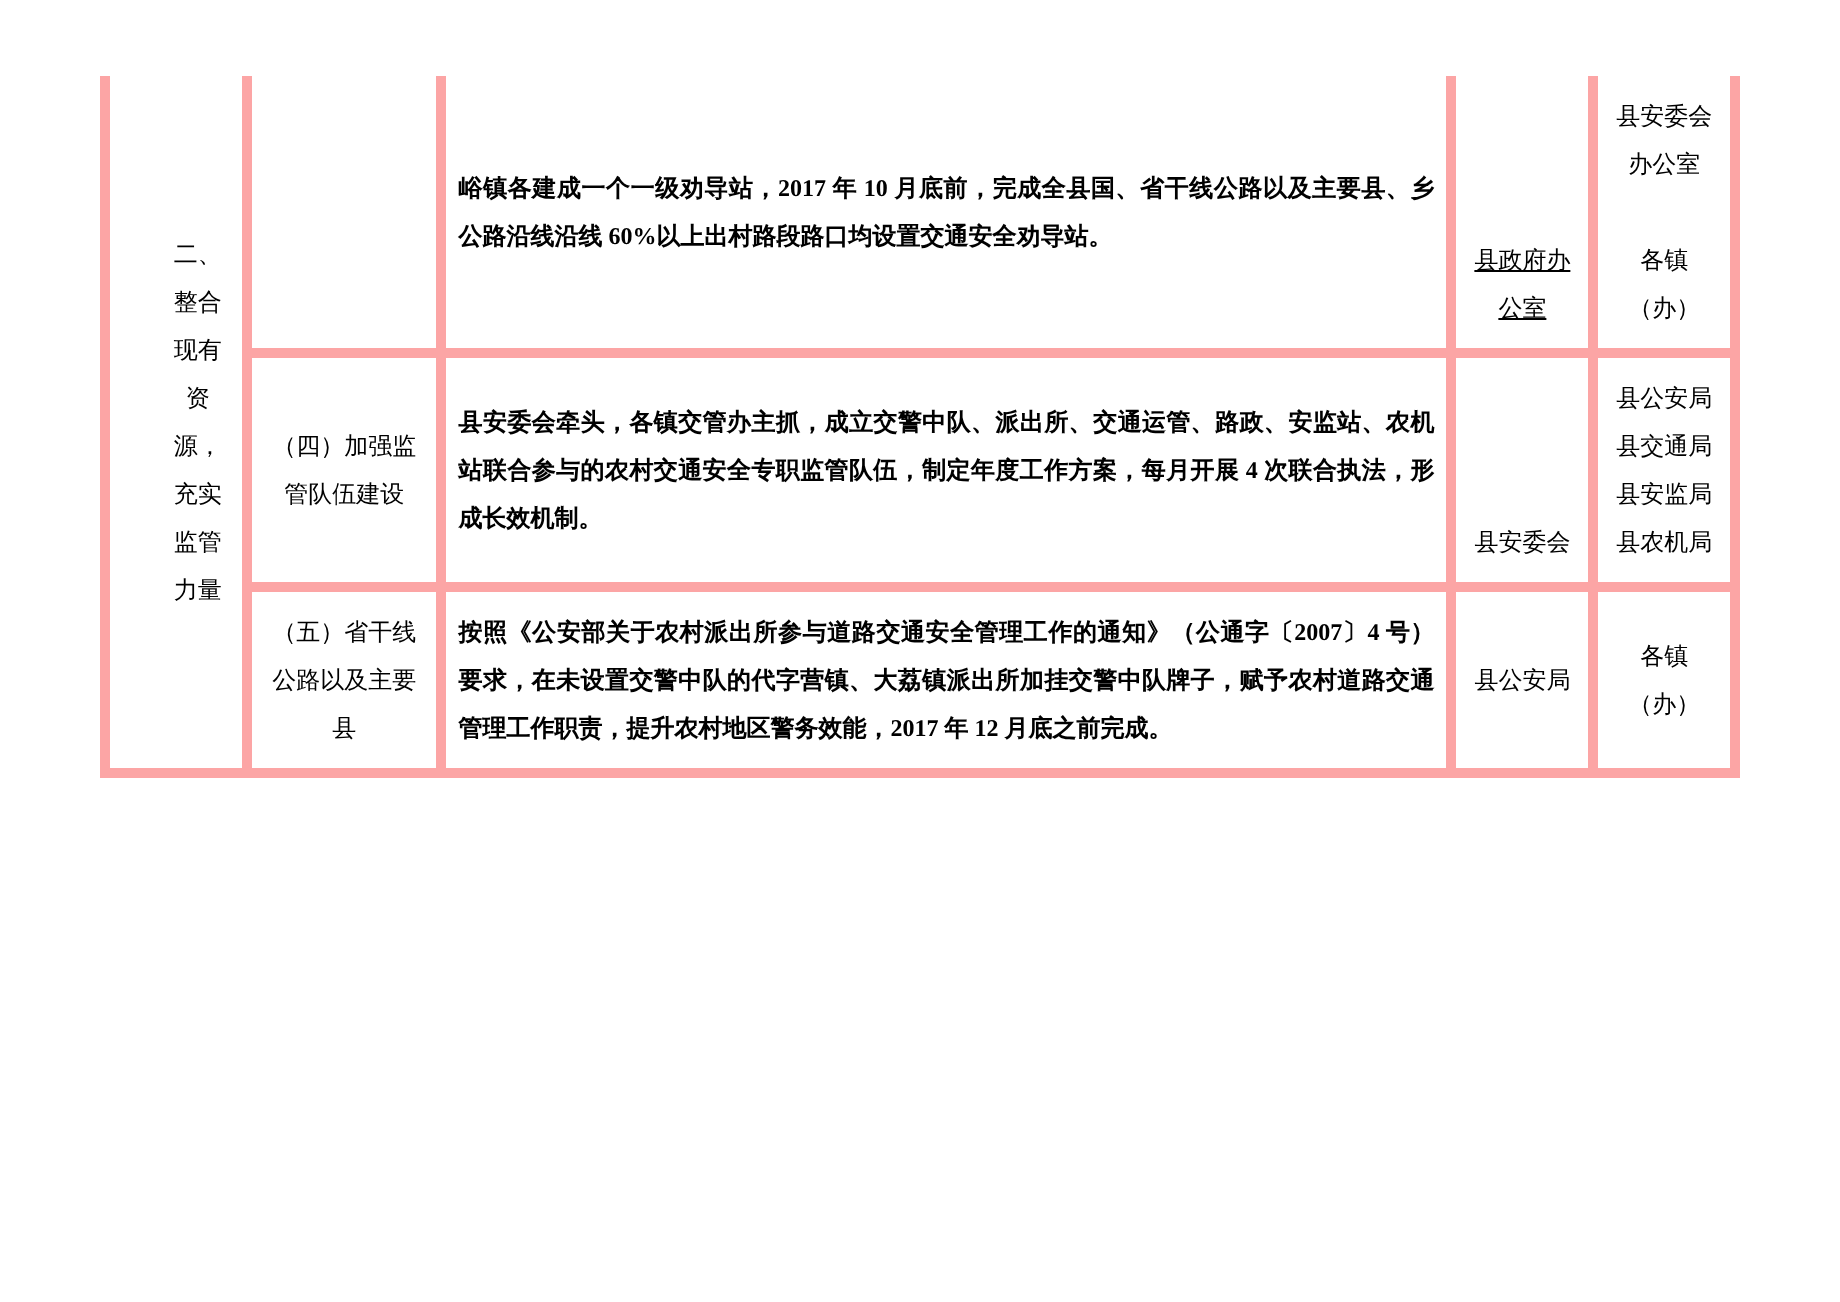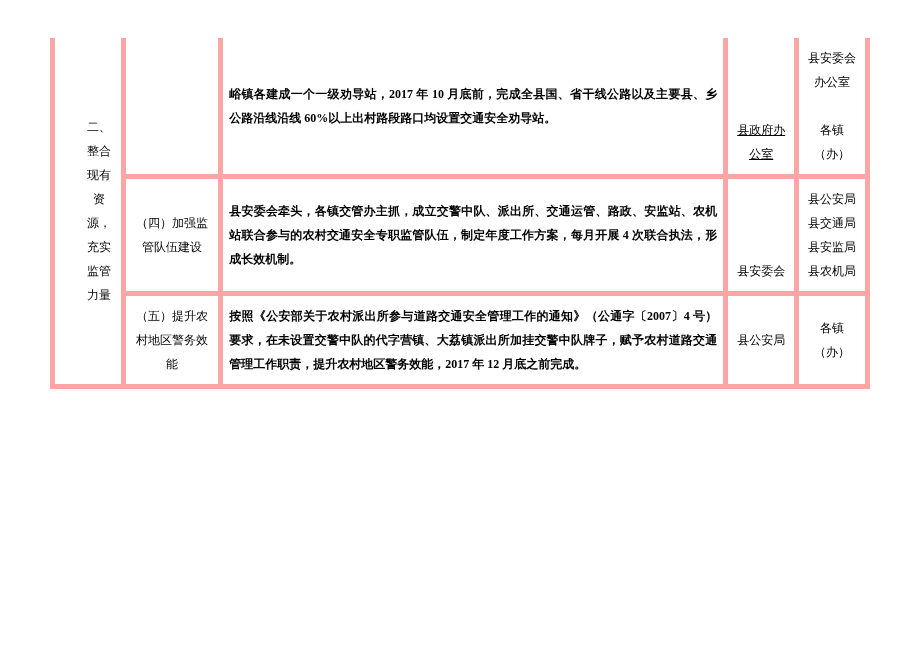--- a/index.html
+++ b/index.html
@@ -72,19 +72,19 @@
 
 各镇（办）</td>
   </tr>
   <tr>
     <td class="col-subtask">（四）加强监管队伍建设</td>
     <td class="col-desc">县安委会牵头，各镇交管办主抓，成立交警中队、派出所、交通运管、路政、安监站、农机站联合参与的农村交通安全专职监管队伍，制定年度工作方案，每月开展 4 次联合执法，形成长效机制。</td>
     <td class="col-lead2" style="vertical-align: bottom;">县安委会</td>
     <td class="col-coop">县公安局县交通局县安监局县农机局</td>
   </tr>
   <tr>
-    <td class="col-subtask">（五）提升农村地区警务效能</td>
+    <td class="col-subtask">（五）省干线公路以及主要县</td>
     <td class="col-desc">按照《公安部关于农村派出所参与道路交通安全管理工作的通知》（公通字〔2007〕4 号）要求，在未设置交警中队的代字营镇、大荔镇派出所加挂交警中队牌子，赋予农村道路交通管理工作职责，提升农村地区警务效能，2017 年 12 月底之前完成。</td>
     <td class="col-lead2">县公安局</td>
     <td class="col-coop" style="text-align:center;">各镇（办）</td>
   </tr>
 </tbody>
   </table>
 
 </body></html>

